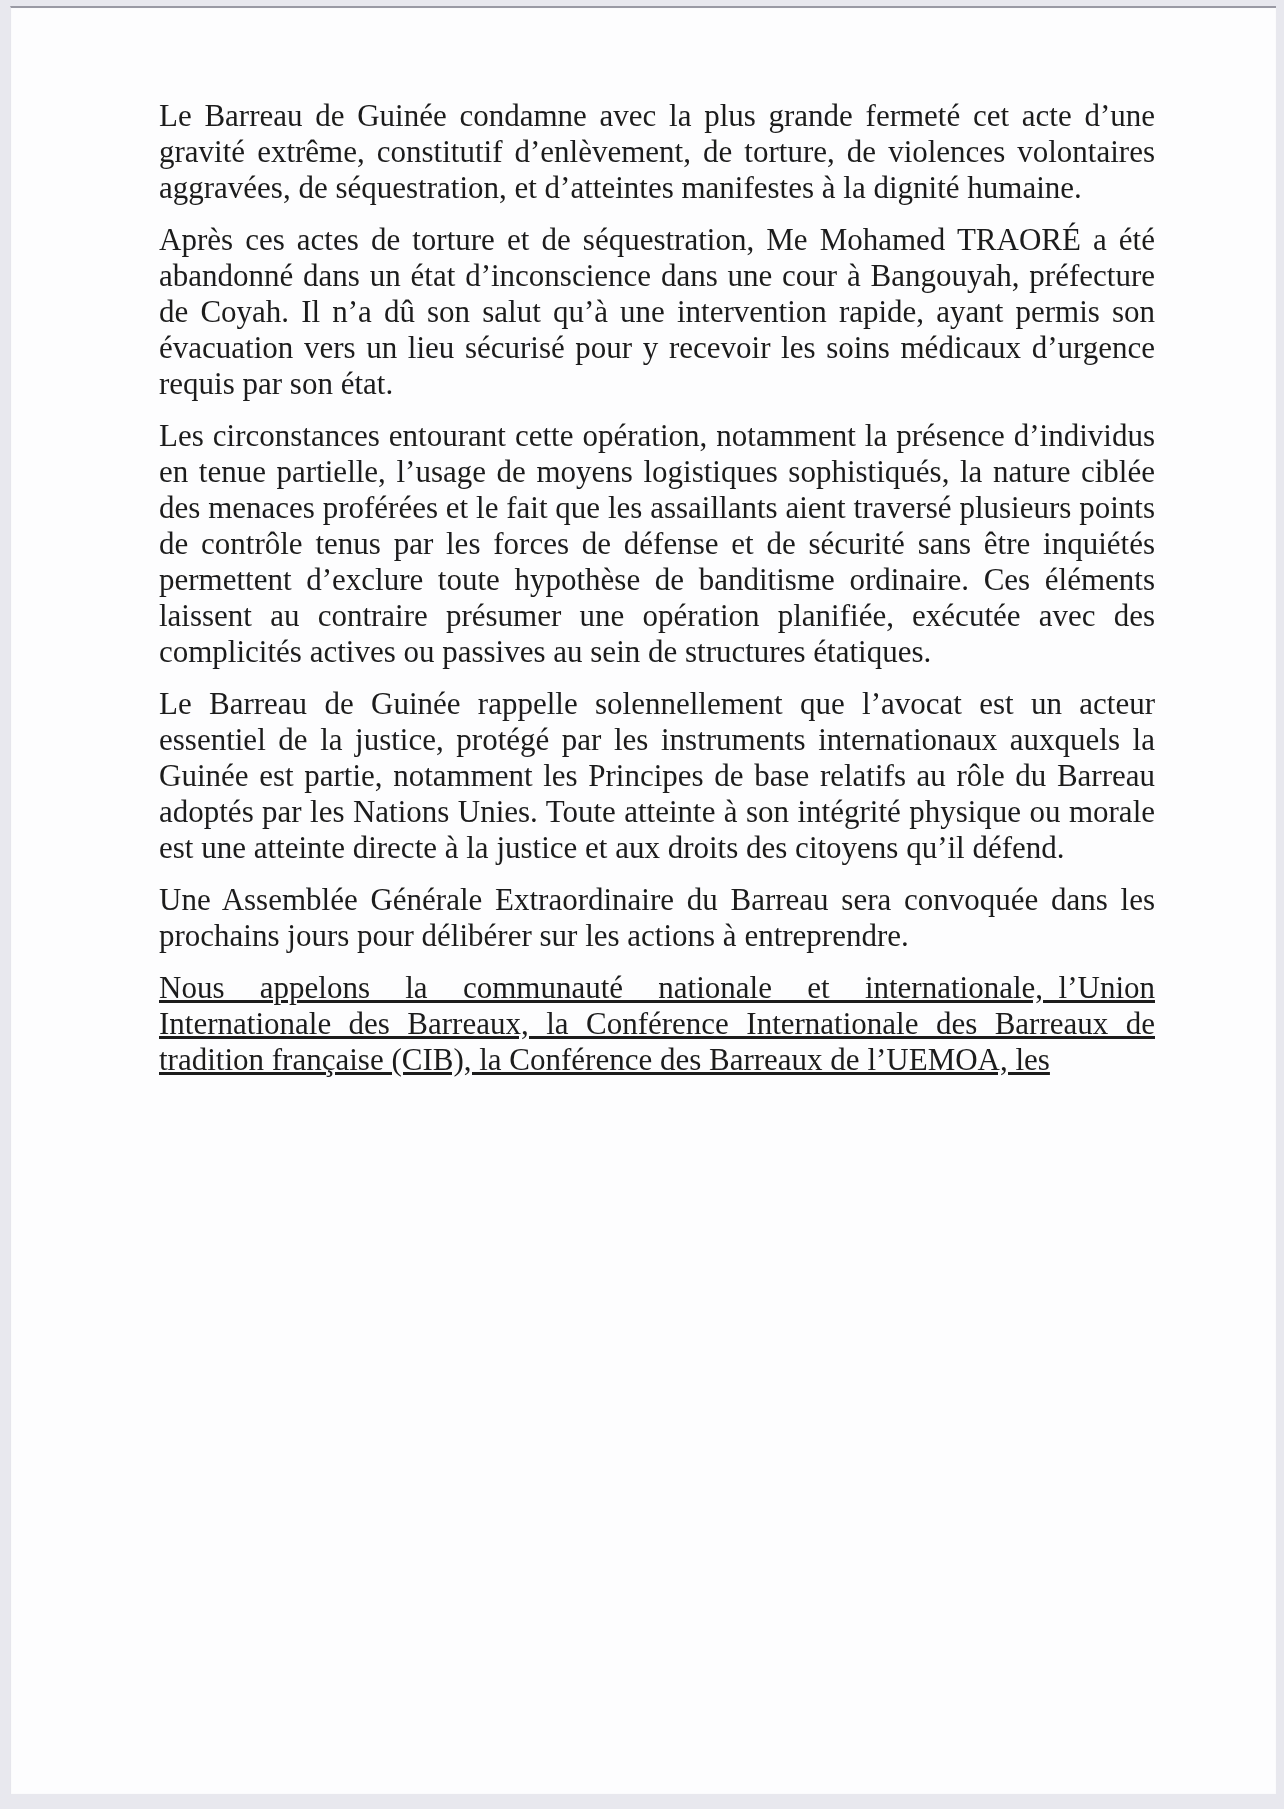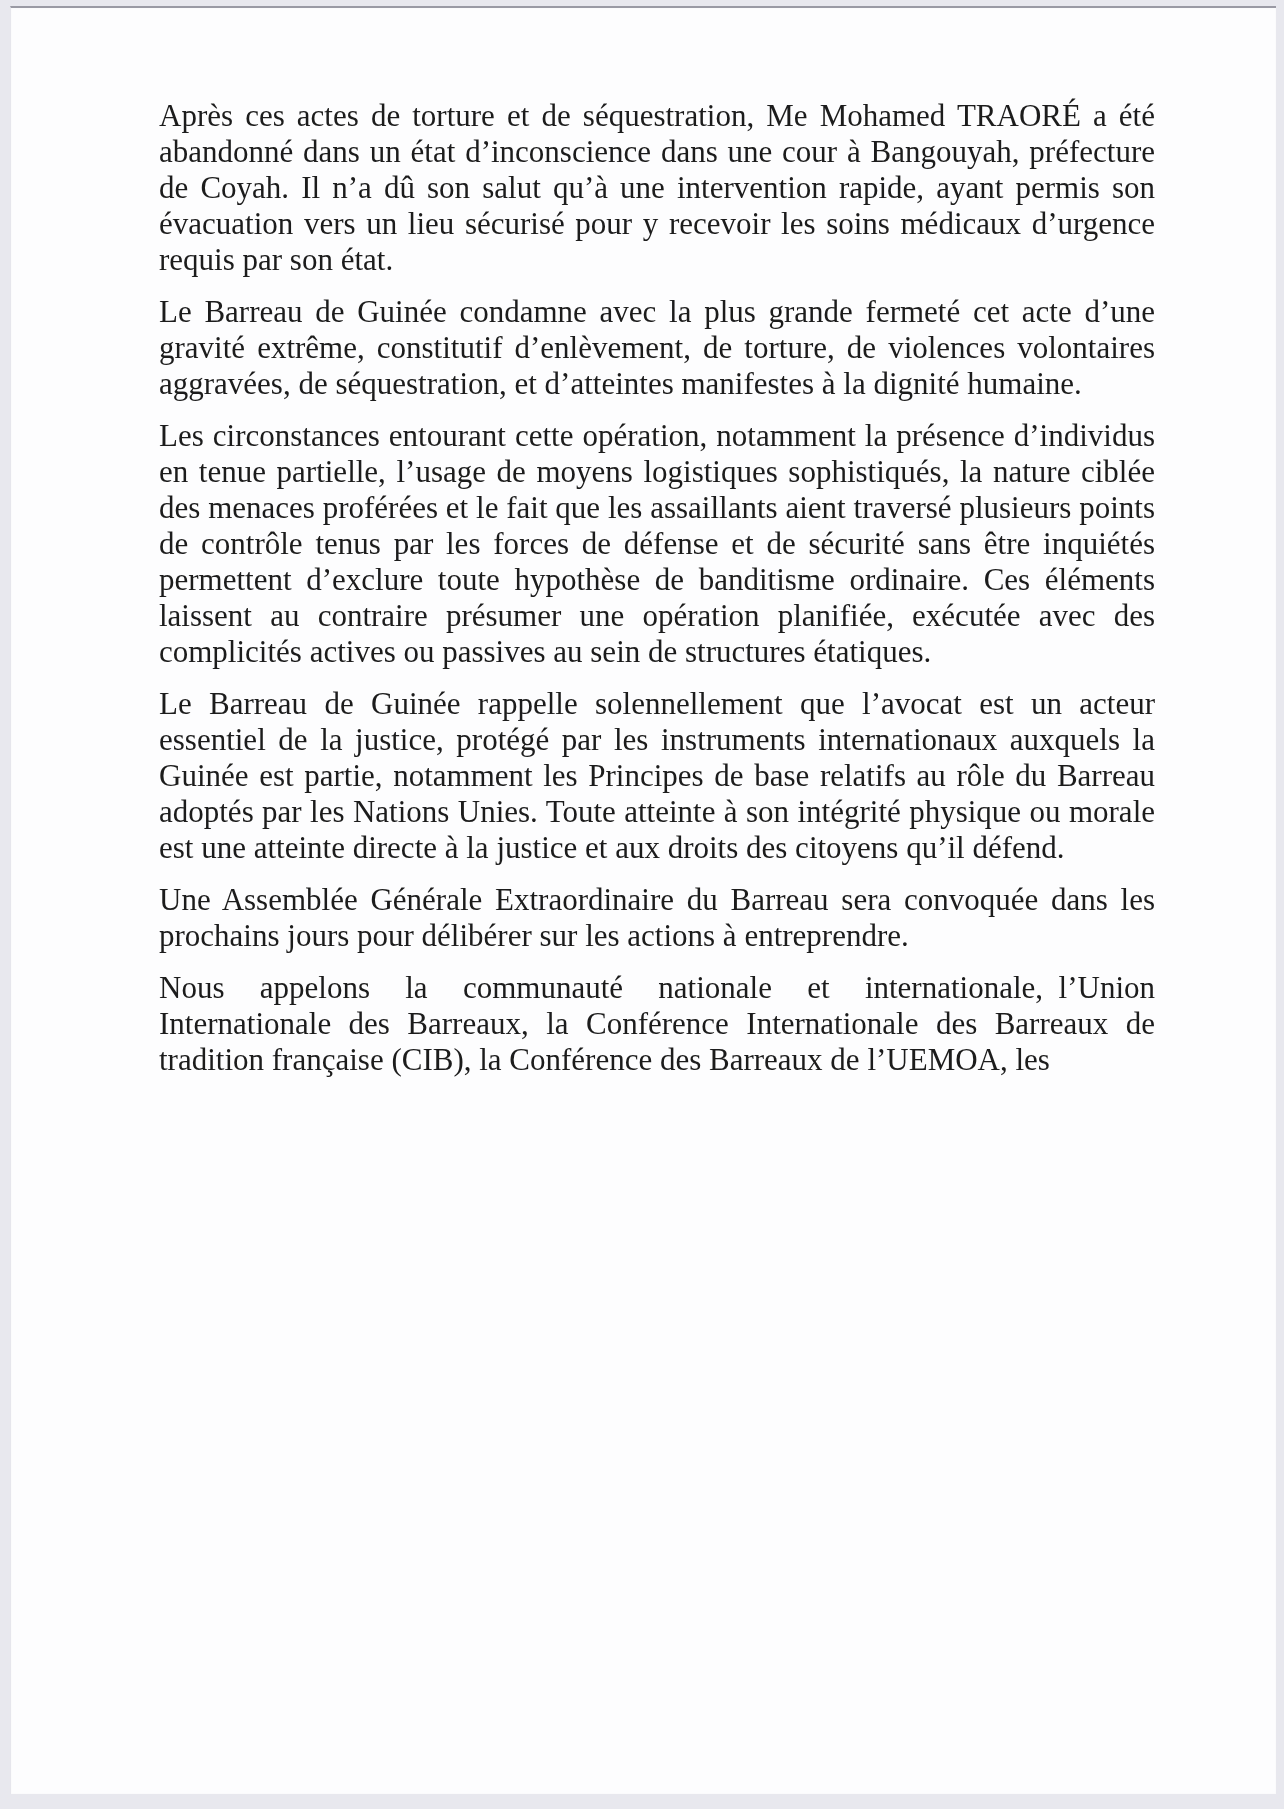--- a/index.html
+++ b/index.html
@@ -36,29 +36,30 @@
     font-size: 31px;
     line-height: 36px;
     text-align: justify;
   }
   .textblock p {
     margin: 0 0 16px 0;
     padding: 0;
   }
   .textblock p:last-child {
     margin-bottom: 0;
+    text-decoration: underline;
   }
 </style>
 </head>
 <body>
 
 <div class="frame">
   <div class="paper">
     <div class="textblock">
+      <p>Le Barreau de Guinée condamne avec la plus grande fermeté cet acte d’une gravité extrême, constitutif d’enlèvement, de torture, de violences volontaires aggravées, de séquestration, et d’atteintes manifestes à la dignité humaine.</p>
       <p>Après ces actes de torture et de séquestration, Me Mohamed TRAORÉ a été abandonné dans un état d’inconscience dans une cour à Bangouyah, préfecture de Coyah. Il n’a dû son salut qu’à une intervention rapide, ayant permis son évacuation vers un lieu sécurisé pour y recevoir les soins médicaux d’urgence requis par son état.</p>
-      <p>Le Barreau de Guinée condamne avec la plus grande fermeté cet acte d’une gravité extrême, constitutif d’enlèvement, de torture, de violences volontaires aggravées, de séquestration, et d’atteintes manifestes à la dignité humaine.</p>
       <p>Les circonstances entourant cette opération, notamment la présence d’individus en tenue partielle, l’usage de moyens logistiques sophistiqués, la nature ciblée des menaces proférées et le fait que les assaillants aient traversé plusieurs points de contrôle tenus par les forces de défense et de sécurité sans être inquiétés permettent d’exclure toute hypothèse de banditisme ordinaire. Ces éléments laissent au contraire présumer une opération planifiée, exécutée avec des complicités actives ou passives au sein de structures étatiques.</p>
       <p>Le Barreau de Guinée rappelle solennellement que l’avocat est un acteur essentiel de la justice, protégé par les instruments internationaux auxquels la Guinée est partie, notamment les Principes de base relatifs au rôle du Barreau adoptés par les Nations Unies. Toute atteinte à son intégrité physique ou morale est une atteinte directe à la justice et aux droits des citoyens qu’il défend.</p>
       <p>Une Assemblée Générale Extraordinaire du Barreau sera convoquée dans les prochains jours pour délibérer sur les actions à entreprendre.</p>
       <p>Nous appelons la communauté nationale et internationale, l’Union Internationale des Barreaux, la Conférence Internationale des Barreaux de tradition française (CIB), la Conférence des Barreaux de l’UEMOA, les</p>
     </div>
   </div>
 </div>
 
 </body></html>

